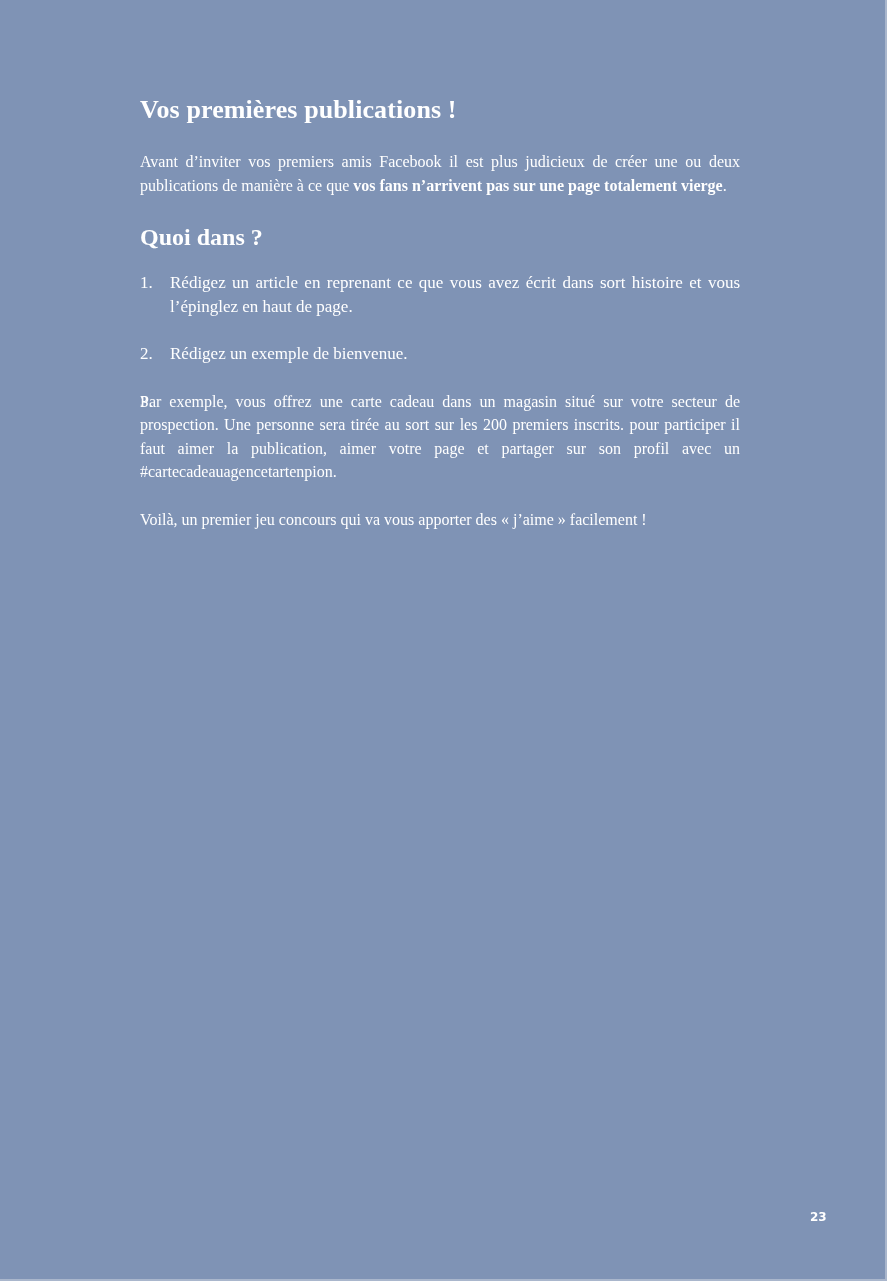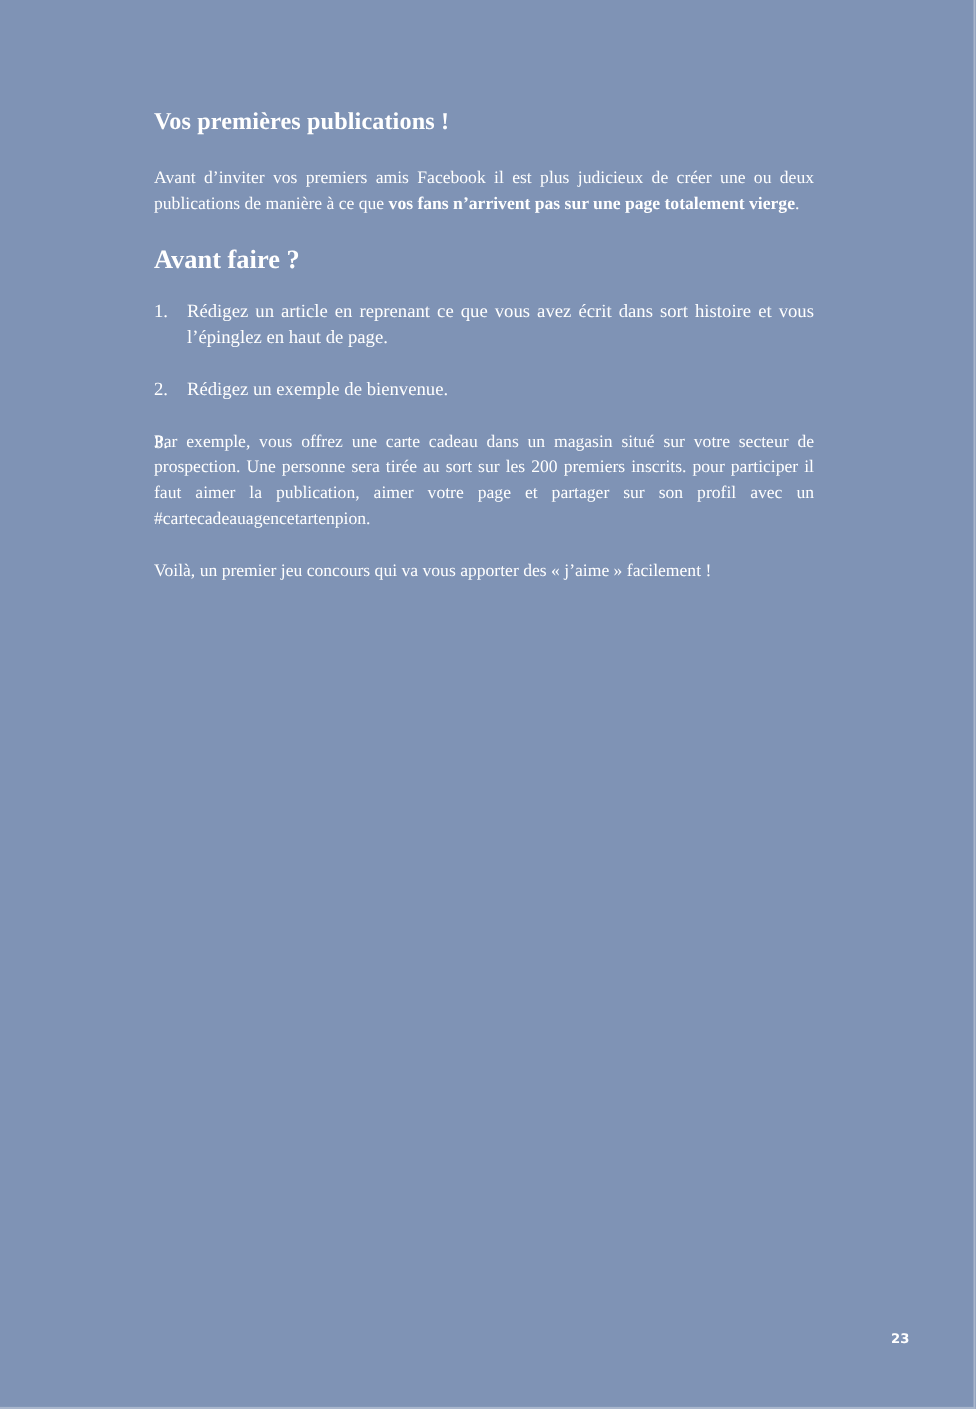--- a/index.html
+++ b/index.html
@@ -27,21 +27,21 @@
       width: 887px; height: 2px;
       background: #a9b6cc;
     }
     .content {
       position: absolute;
       left: 140px;
       top: 92px;
       width: 600px;
     }
     h1 {
-      font-size: 22px;
+      font-size: 26px;
       font-weight: bold;
       margin: 0 0 22px 0;
       line-height: 36px;
       letter-spacing: 0.1px;
     }
     h2 {
       font-size: 24px;
       font-weight: bold;
       margin: 24px 0 18px 0;
       line-height: 32px;
@@ -85,21 +85,21 @@
 <body>
 
 <div class="page-edge-right"></div>
 <div class="page-edge-bottom"></div>
 
 <div class="content">
   <h1>Vos premières publications !</h1>
 
   <p><span>Avant d’inviter vos premiers amis Facebook il est plus judicieux de créer une ou deux publications de manière à ce que </span><strong>vos fans n’arrivent pas sur une page totalement vierge</strong><span>.</span></p>
 
-  <h2>Avant faire ?</h2>
+  <h2>Quoi dans ?</h2>
 
   <ol>
     <li>
       <span class="num">1.</span>
       <span>Rédigez un article en reprenant ce que vous avez écrit dans sort histoire et vous l’épinglez en haut de page.</span>
     </li>
     <li>
       <span class="num">2.</span>
       <span>Rédigez un exemple de bienvenue.</span>
     </li>

